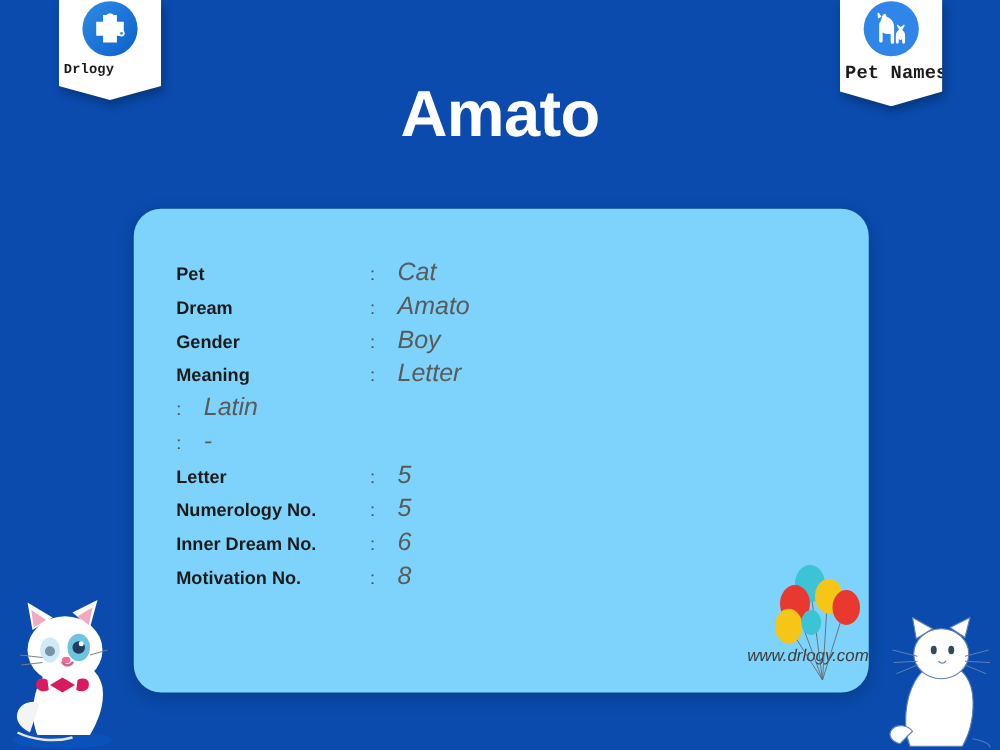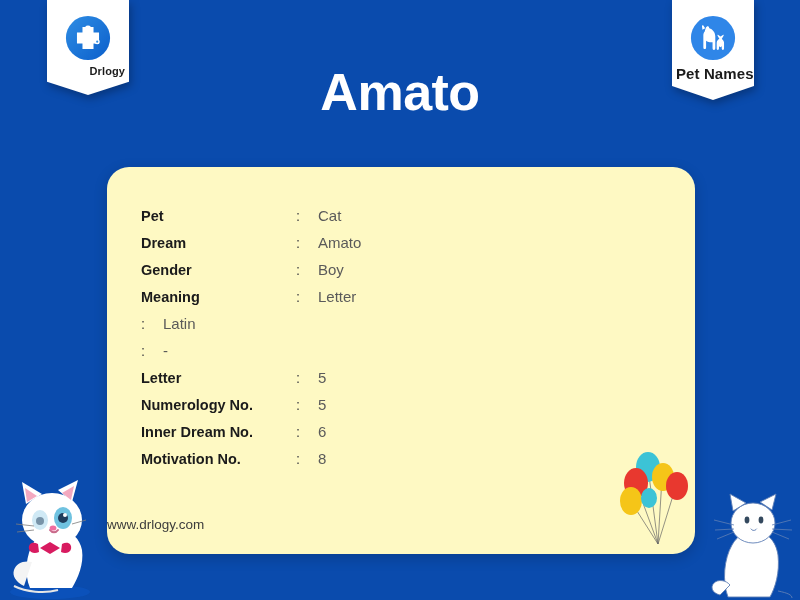--- a/index.html
+++ b/index.html
@@ -18,24 +18,25 @@
     position: absolute;
     top: 0;
     width: 82px;
     filter: drop-shadow(2px 4px 4px rgba(0,0,0,0.28));
   }
   .badge-left  { left: 47px; }
   .badge-right { left: 672px; }
 
   .badge-body {
     background: #ffffff;
-    padding: 15px 4px 6px 4px;
-    text-align: right;
+    padding: 0 4px 6px 4px;
+    text-align: left;
     clip-path: polygon(0 0, 100% 0, 100% 86%, 50% 100%, 0 86%);
     padding-bottom: 18px;
+    font-family: Liberation Mono, monospace;
   }
   .badge-icon {
     width: 46px; height: 46px;
     display: block;
     margin: 0 auto 4px auto;
   }
   .badge-label {
     font-size: 11px;
     font-weight: bold;
     color: #1b1b1b;
@@ -54,21 +55,21 @@
     font-weight: bold;
     letter-spacing: -0.5px;
     line-height: 1;
   }
 
   
   .card {
     position: absolute;
     left: 107px; top: 167px;
     width: 588px; height: 387px;
-    background: #fef9c3;
+    background: #7dd3fc;
     border-radius: 22px;
     box-shadow: 0 4px 14px rgba(0,0,0,0.18);
     overflow: hidden;
   }
 
   .info-table {
     position: absolute;
     left: 34px; top: 40px;
   }
   .info-row {
@@ -81,30 +82,32 @@
     font-size: 14.5px;
     font-weight: bold;
     color: #1b1b1b;
   }
   .info-colon {
     width: 22px;
     font-size: 14.5px;
     color: #4a4a4a;
   }
   .info-value {
-    font-size: 15px;
+    font-size: 20px;
     color: #5a5a5a;
+    font-style: italic;
   }
 
   .card-footer {
     position: absolute;
     left: 0; right: 0; bottom: 22px;
-    text-align: left;
+    text-align: right;
     font-size: 13.5px;
     color: #3d3d3d;
+    font-style: italic;
   }
 
   
   .deco { position: absolute; }
   .deco-balloons { left: 618px; top: 448px; width: 78px; height: 100px; }
   .deco-cat-left { left: 0px;   top: 460px; width: 92px;  height: 140px; }
   .deco-cat-right{ left: 706px; top: 487px; width: 90px;  height: 113px; }
 </style>
 </head>
 <body>

